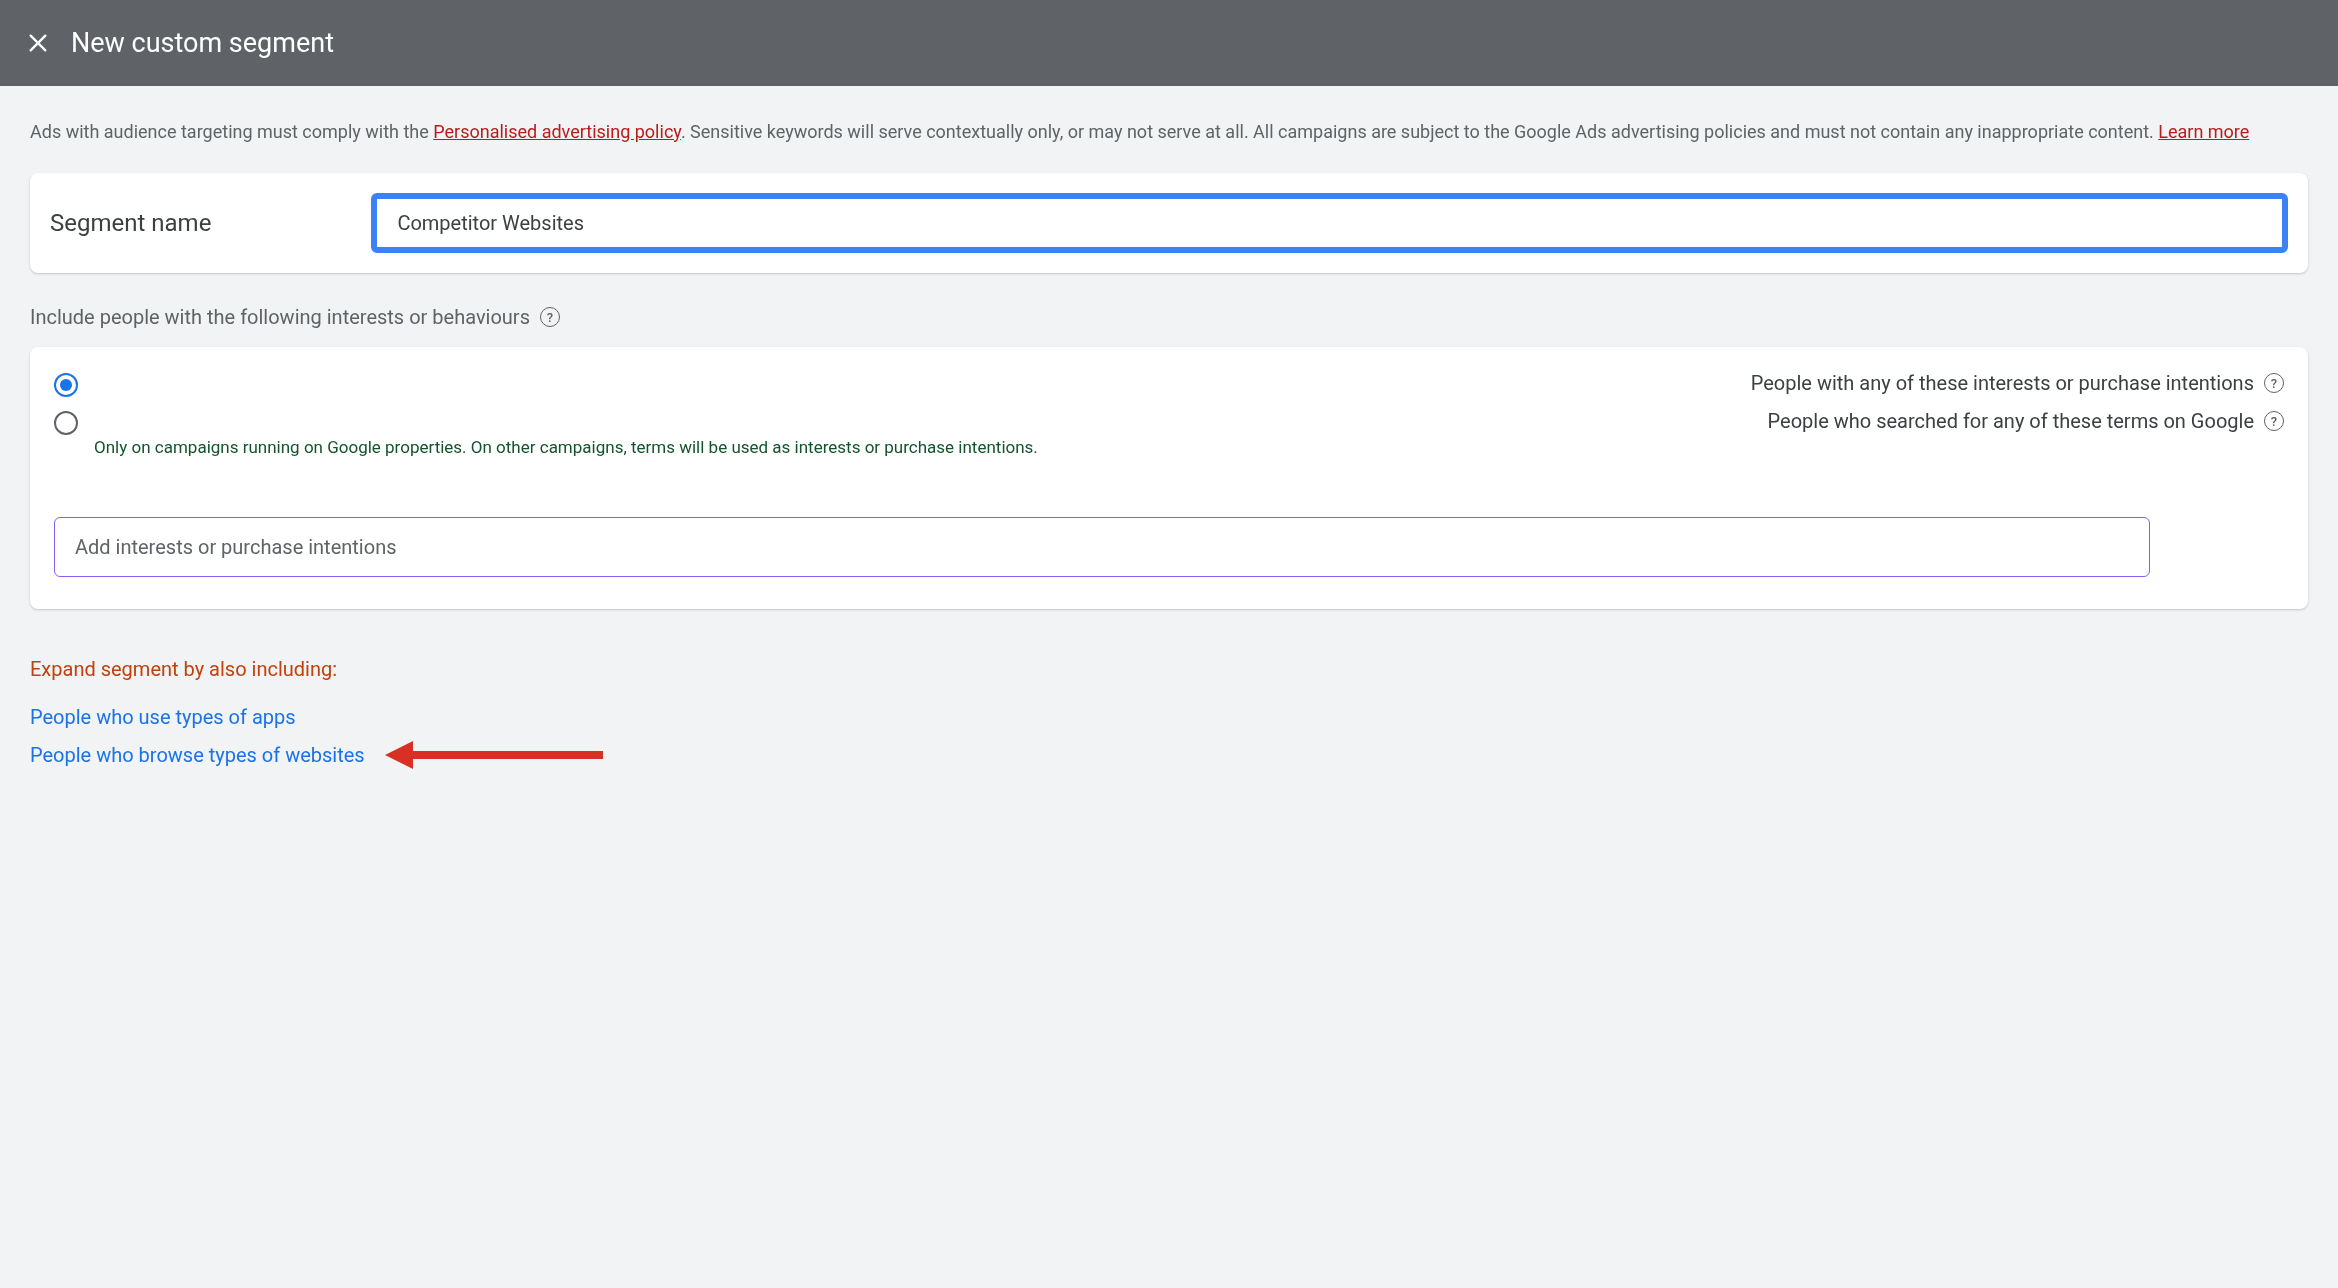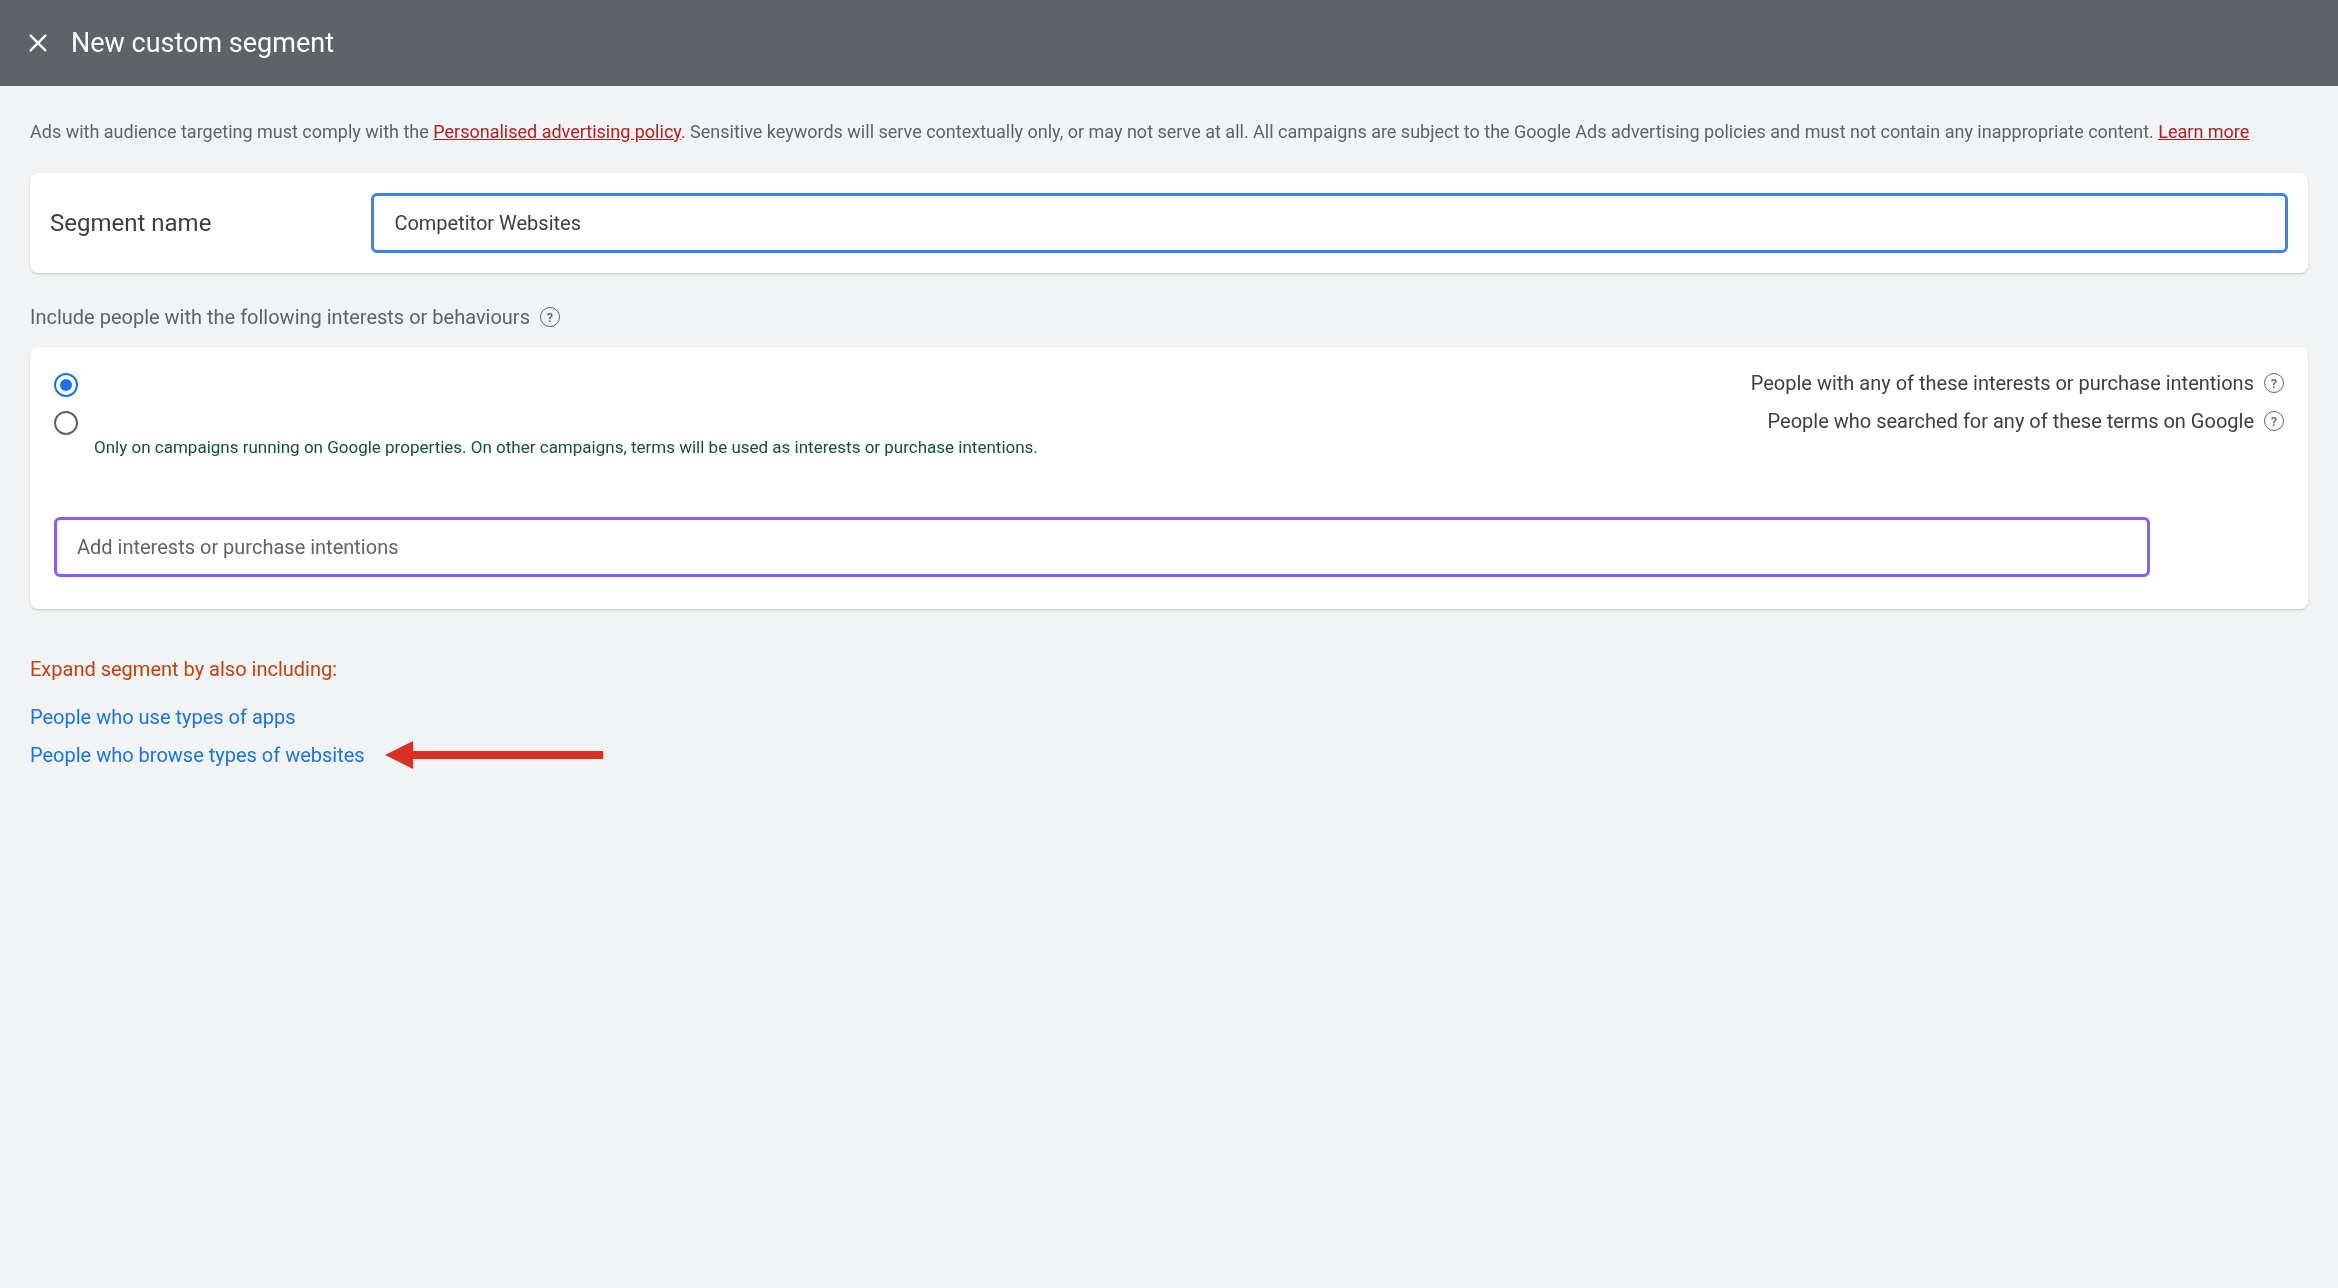--- a/index.html
+++ b/index.html
@@ -61,21 +61,21 @@
       gap: 160px;
     }
     .segment-name-label {
       font-size: 24px;
       color: #3c4043;
       white-space: nowrap;
     }
     .segment-name-input {
       flex: 1;
       height: 60px;
-      border: 3px solid #3b82f6;
+      border: 6px solid #3b82f6;
       border-radius: 6px;
       padding: 0 20px;
       font-size: 20px;
       color: #3c4043;
       font-family: inherit;
     }
     .section-label {
       font-size: 20px;
       color: #5f6368;
       margin: 32px 0 18px 0;
@@ -137,21 +137,21 @@
       justify-content: flex-end;
     }
     .radio-sublabel {
       font-size: 17px;
       color: #14532d;
       margin-top: 4px;
     }
     .interests-input {
       width: 94%;
       height: 60px;
-      border: 3px solid #8b5cf6;
+      border: 1px solid #8b5cf6;
       border-radius: 6px;
       padding: 0 20px;
       font-size: 20px;
       color: #5f6368;
       font-family: inherit;
       margin-top: 48px;
     }
     .interests-input::placeholder { color: #5f6368; }
     .expand-label {
       font-size: 20px;

